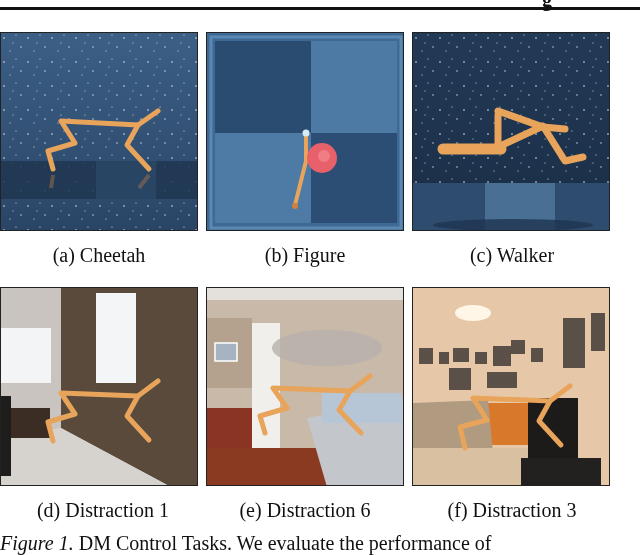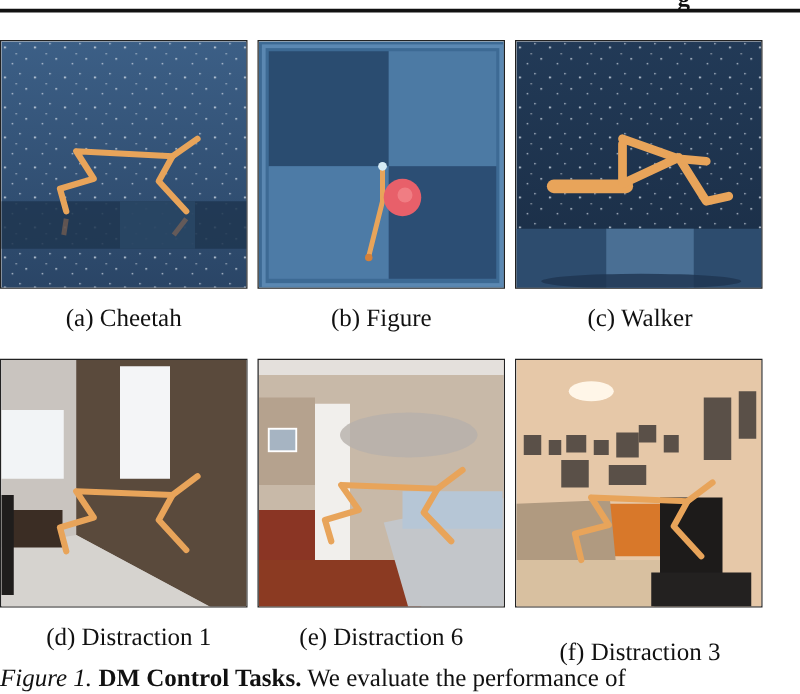--- a/index.html
+++ b/index.html
@@ -3,21 +3,21 @@
 <meta charset="utf-8">
 <style>
   html,body{margin:0;padding:0;background:#fff;}
   body{width:640px;height:555px;position:relative;overflow:hidden;font-family:"Liberation Serif",serif;color:#111;}
   .rule{position:absolute;left:0;top:7px;width:640px;height:3px;background:#111;}
   .head-frag{position:absolute;right:88px;top:-12px;font-size:20px;font-weight:bold;}
   .panel{position:absolute;width:198px;height:199px;border:1px solid #222;box-sizing:border-box;overflow:hidden;}
   .cap{position:absolute;font-size:20px;text-align:center;width:210px;white-space:nowrap;}
   .figcap{position:absolute;left:0;top:532px;font-size:20px;white-space:nowrap;}
   .figcap i{font-style:italic;}
-  .figcap b{font-weight:bold;}
+  .figcap b{font-weight:normal;}
   svg{display:block;}
 </style>
 </head>
 <body>
 
 <div class="rule"></div>
 <div class="head-frag">g</div>
 
 <div class="panel" style="left:0;top:32px;">
   <svg width="198" height="199">
@@ -149,18 +149,18 @@
     <polygon points="0,115 75,112 80,165 0,160" fill="#b09a80"></polygon>
     <polygon points="0,160 120,160 110,199 0,199" fill="#d8c0a0"></polygon>
     <rect x="115" y="110" width="50" height="65" fill="#1d1b1a"></rect>
     <rect x="108" y="170" width="80" height="29" fill="#232120"></rect>
     <g stroke="#e8a45a" stroke-width="5" fill="none" stroke-linecap="round" stroke-linejoin="round">
       <polyline points="52,160 47,139 74,132 60,110 137,113 157,98"></polyline>
       <polyline points="137,113 126,133 148,157"></polyline>
     </g>
   </svg>
 </div>
-<div class="cap" style="left:407px;top:499px;margin-top:12px;">(f) Distraction 3</div>
+<div class="cap" style="left:407px;top:499px;">(f) Distraction 3</div>
 
 <div class="figcap">
   <i>Figure 1.</i>
   <b>DM Control Tasks.</b><span> We evaluate the performance of</span>
 </div>
 
 </body></html>

